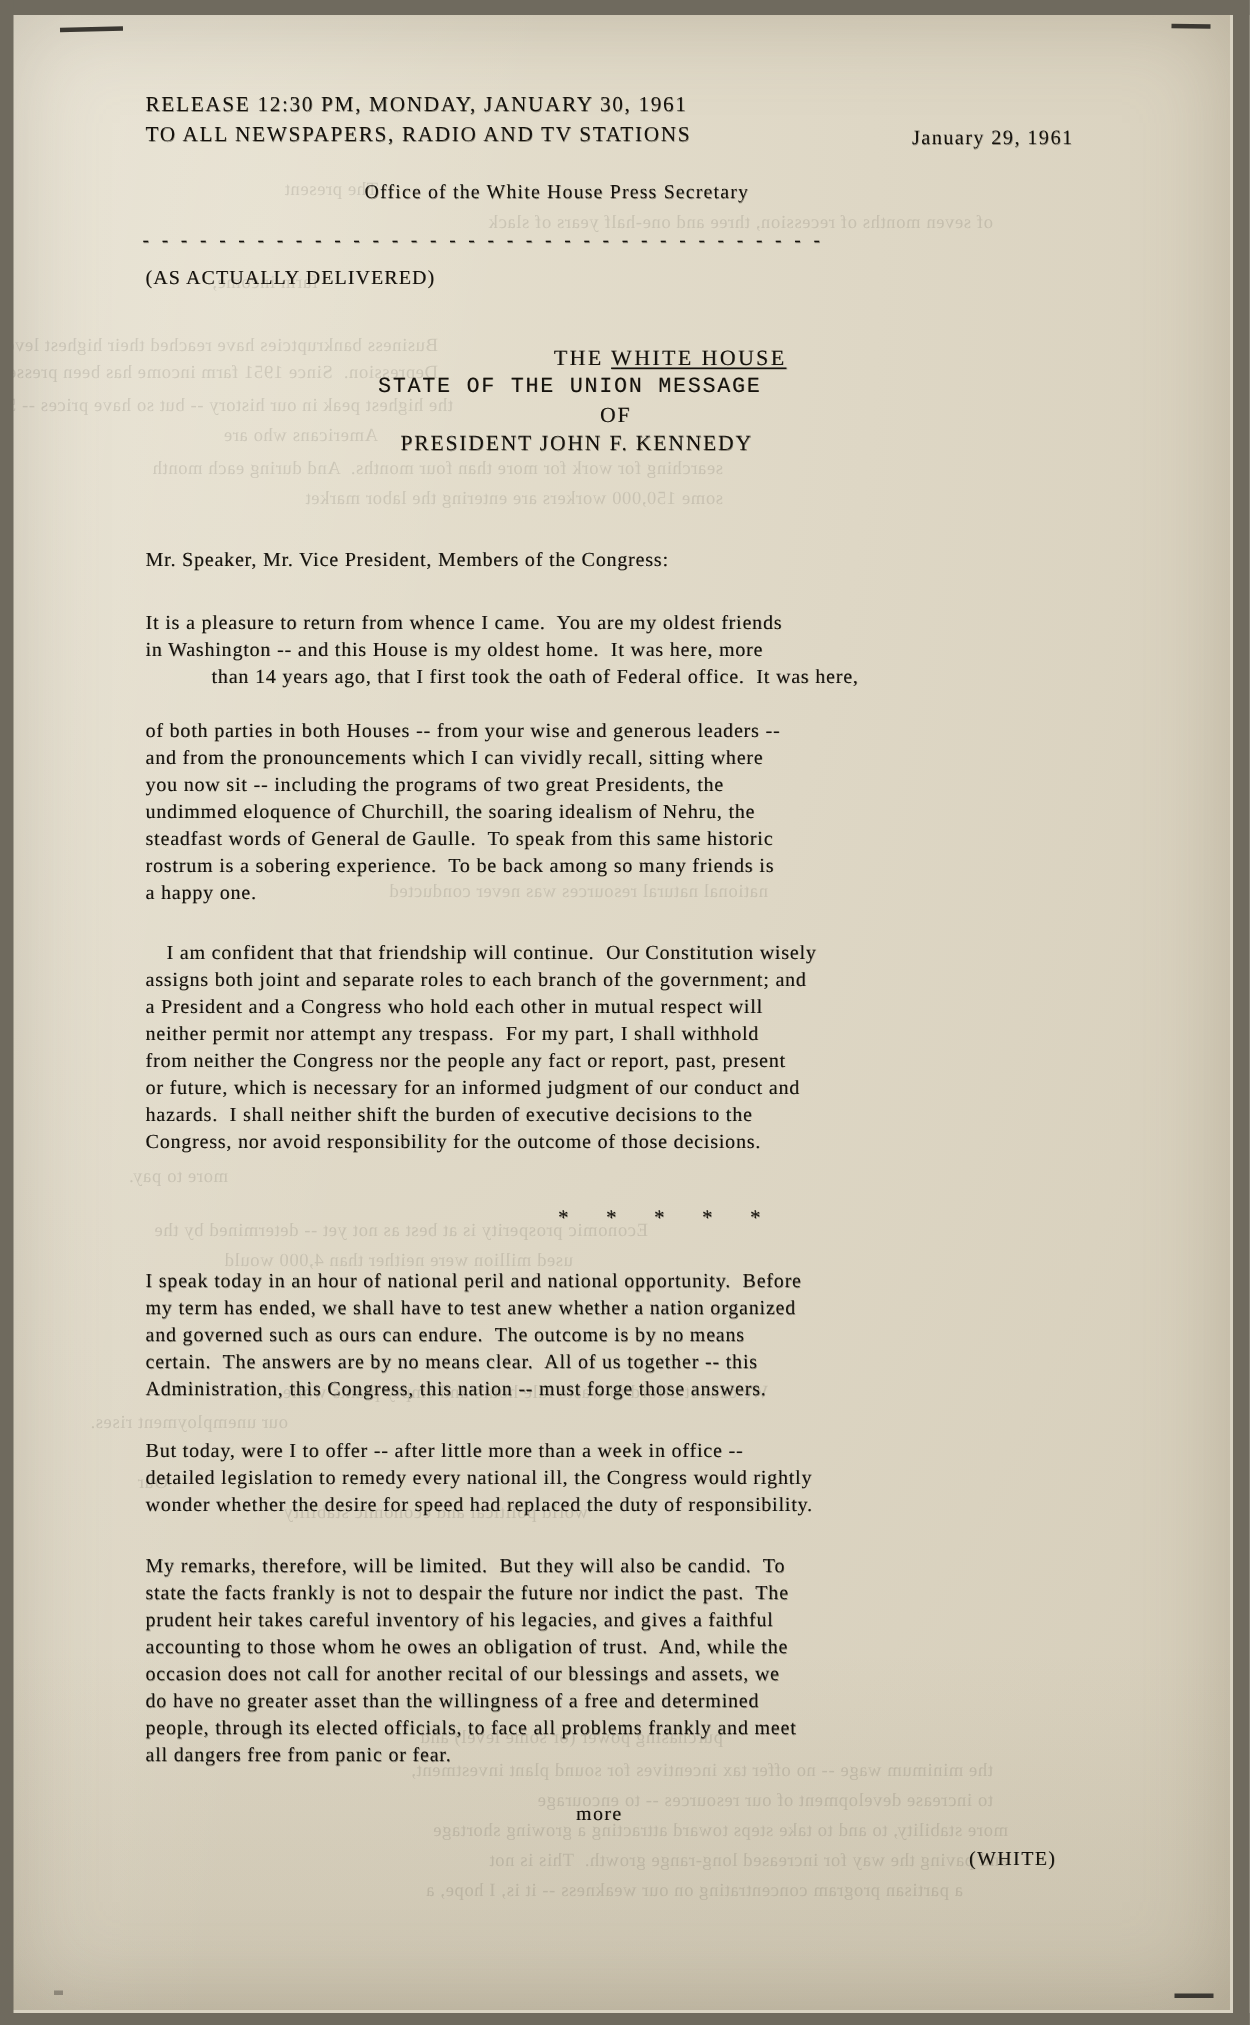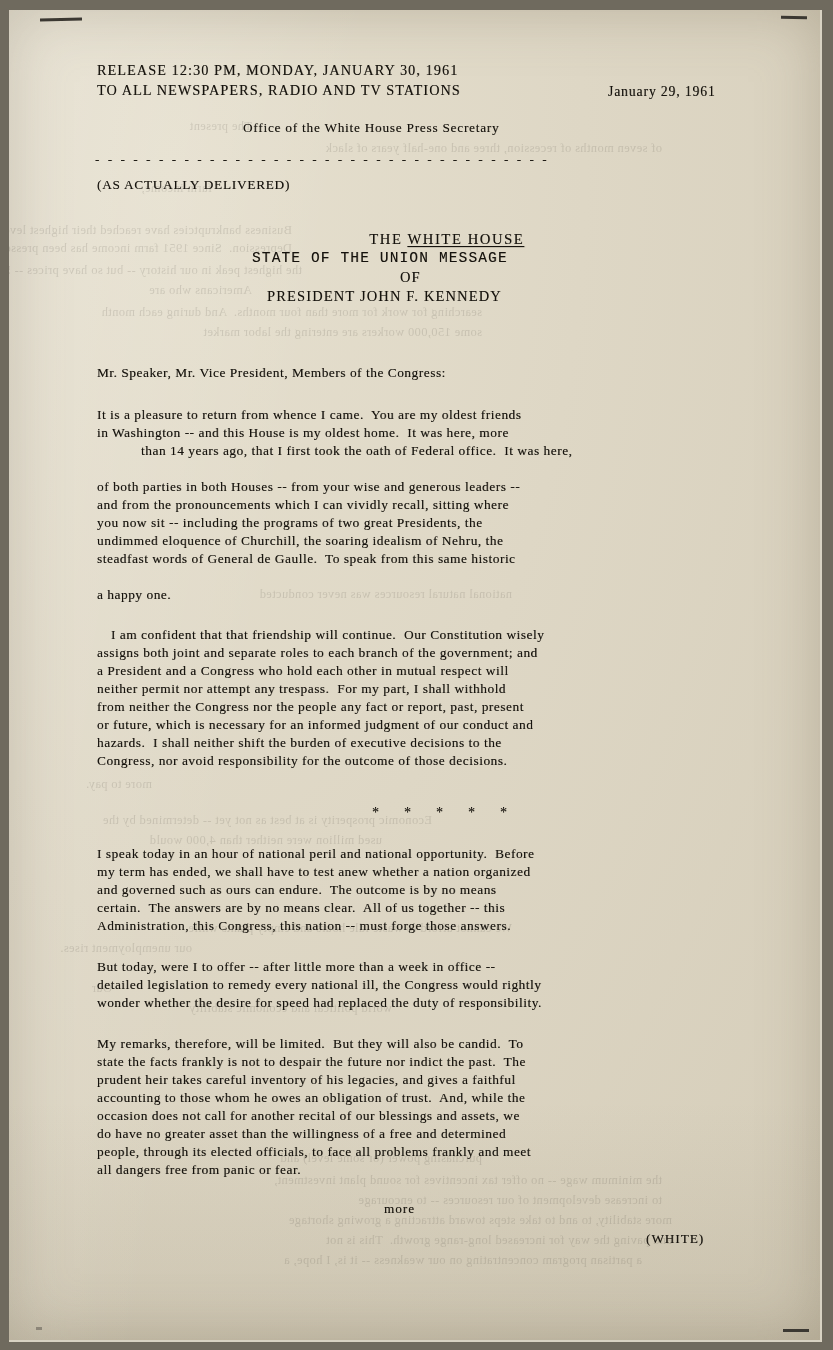--- a/index.html
+++ b/index.html
@@ -185,20 +185,21 @@
     <div class="t body" style="left:97px; top:364px;">Mr. Speaker, Mr. Vice President, Members of the Congress:</div>
 
     <div class="t body" style="left:97px; top:406px;">It is a pleasure to return from whence I came.  You are my oldest friends</div>
     <div class="t body" style="left:97px; top:424px;">in Washington -- and this House is my oldest home.  It was here, more</div>
     <div class="t body" style="left:97px; top:442px;margin-left:44px;">than 14 years ago, that I first took the oath of Federal office.  It was here,</div>
     <div class="t body" style="left:97px; top:478px;">of both parties in both Houses -- from your wise and generous leaders --</div>
     <div class="t body" style="left:97px; top:496px;">and from the pronouncements which I can vividly recall, sitting where</div>
     <div class="t body" style="left:97px; top:514px;">you now sit -- including the programs of two great Presidents, the</div>
     <div class="t body" style="left:97px; top:532px;">undimmed eloquence of Churchill, the soaring idealism of Nehru, the</div>
     <div class="t body" style="left:97px; top:550px;">steadfast words of General de Gaulle.  To speak from this same historic</div>
+    <div class="t body" style="left:97px; top:568px;">rostrum is a sobering experience.  To be back among so many friends is</div>
     <div class="t body" style="left:97px; top:586px;">a happy one.</div>
 
     <div class="t body" style="left:111px; top:626px;">I am confident that that friendship will continue.  Our Constitution wisely</div>
     <div class="t body" style="left:97px; top:644px;">assigns both joint and separate roles to each branch of the government; and</div>
     <div class="t body" style="left:97px; top:662px;">a President and a Congress who hold each other in mutual respect will</div>
     <div class="t body" style="left:97px; top:680px;">neither permit nor attempt any trespass.  For my part, I shall withhold</div>
     <div class="t body" style="left:97px; top:698px;">from neither the Congress nor the people any fact or report, past, present</div>
     <div class="t body" style="left:97px; top:716px;">or future, which is necessary for an informed judgment of our conduct and</div>
     <div class="t body" style="left:97px; top:734px;">hazards.  I shall neither shift the burden of executive decisions to the</div>
     <div class="t body" style="left:97px; top:752px;">Congress, nor avoid responsibility for the outcome of those decisions.</div>

